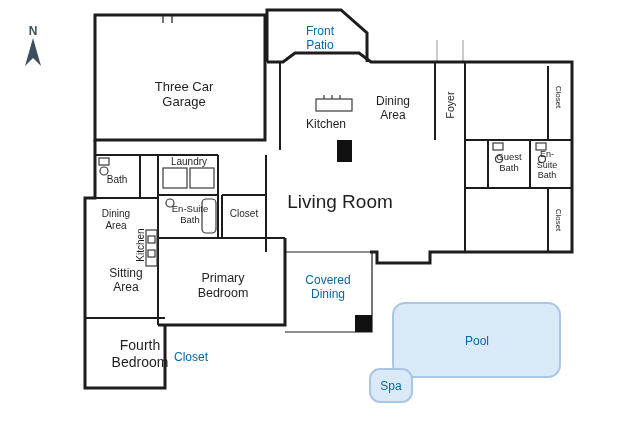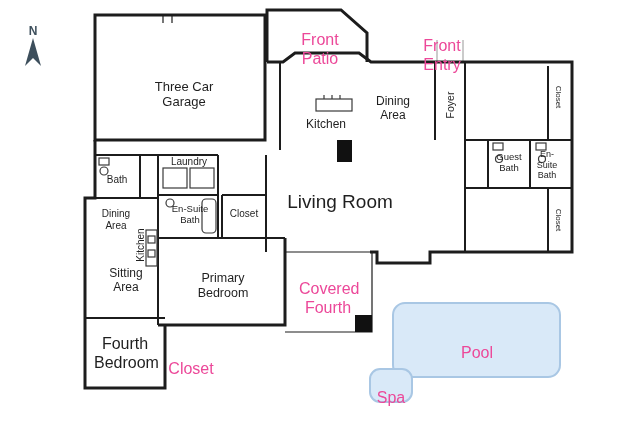--- a/index.html
+++ b/index.html
@@ -10,21 +10,21 @@
     position:absolute;
     transform:translate(-50%,-50%);
     text-align:center;
     line-height:1.18;
     color:#1f1f1f;
     font-size:12px;
     white-space:normal;
     pointer-events:none;
   }
   .nw{white-space:nowrap;}
-  .gray{color:#ec4899;font-size:16px;margin-top:12px;}
+  .gray{color:#0369a1;font-size:12px;}
   .rot-ccw{transform:translate(-50%,-50%) rotate(-90deg);white-space:nowrap;}
   .rot-cw{transform:translate(-50%,-50%) rotate(90deg);white-space:nowrap;}
   .compass-n{
     position:absolute;left:33px;top:31px;
     transform:translate(-50%,-50%);
     font-weight:bold;color:#3d4f5c;font-size:12px;
   }
 </style>
 </head>
 <body>
@@ -126,36 +126,35 @@
     <rect x="337" y="140" width="15" height="22" fill="#111111"></rect>
     <rect x="355" y="315" width="17" height="17" fill="#111111"></rect>
 
     <polygon points="33,38 41,66 33,58 25,66" fill="#3d4f5c"></polygon>
   </svg>
 
   <div class="compass-n">N</div>
 
   <div class="lbl" style="left:184px;top:94px;width:80px;font-size:13px">Three Car Garage</div>
   <div class="lbl gray" style="left:320px;top:38px;width:46px">Front Patio</div>
-  <div class="lbl gray" style="left:442px;top:44px;width:46px">Front Entry</div>
   <div class="lbl nw" style="left:326px;top:124px;font-size:12px">Kitchen</div>
   <div class="lbl" style="left:393px;top:108px;width:48px;font-size:12px">Dining Area</div>
   <div class="lbl rot-ccw" style="left:450px;top:105px;font-size:10.5px">Foyer</div>
   <div class="lbl rot-cw" style="left:558px;top:97px;font-size:8px">Closet</div>
   <div class="lbl" style="left:509px;top:162px;width:38px;font-size:9.5px">Guest Bath</div>
   <div class="lbl" style="left:547px;top:165px;width:32px;font-size:9px">En-Suite Bath</div>
   <div class="lbl rot-cw" style="left:558px;top:220px;font-size:8px">Closet</div>
   <div class="lbl nw" style="left:340px;top:202px;font-size:19px">Living Room</div>
   <div class="lbl nw" style="left:189px;top:162px;font-size:10px">Laundry</div>
   <div class="lbl nw" style="left:117px;top:180px;font-size:10px">Bath</div>
   <div class="lbl" style="left:116px;top:220px;width:42px;font-size:10px">Dining Area</div>
   <div class="lbl rot-ccw" style="left:141px;top:245px;font-size:10px">Kitchen</div>
   <div class="lbl" style="left:190px;top:214px;width:52px;font-size:9.5px">En-Suite Bath</div>
   <div class="lbl nw" style="left:244px;top:214px;font-size:10px">Closet</div>
   <div class="lbl" style="left:126px;top:280px;width:42px;font-size:12px">Sitting Area</div>
   <div class="lbl" style="left:223px;top:286px;width:70px;font-size:12.5px">Primary Bedroom</div>
-  <div class="lbl gray" style="left:328px;top:287px;width:58px">Covered Fourth</div>
-  <div class="lbl" style="left:125px;top:354px;width:62px;font-size:16px">Fourth Bedroom</div>
+  <div class="lbl gray" style="left:328px;top:287px;width:58px">Covered Dining</div>
+  <div class="lbl" style="left:140px;top:354px;width:62px;font-size:14px">Fourth Bedroom</div>
   <div class="lbl gray nw" style="left:191px;top:357px">Closet</div>
   <div class="lbl gray nw" style="left:477px;top:341px">Pool</div>
   <div class="lbl gray nw" style="left:391px;top:386px">Spa</div>
 
 </div>
 
 </body></html>

